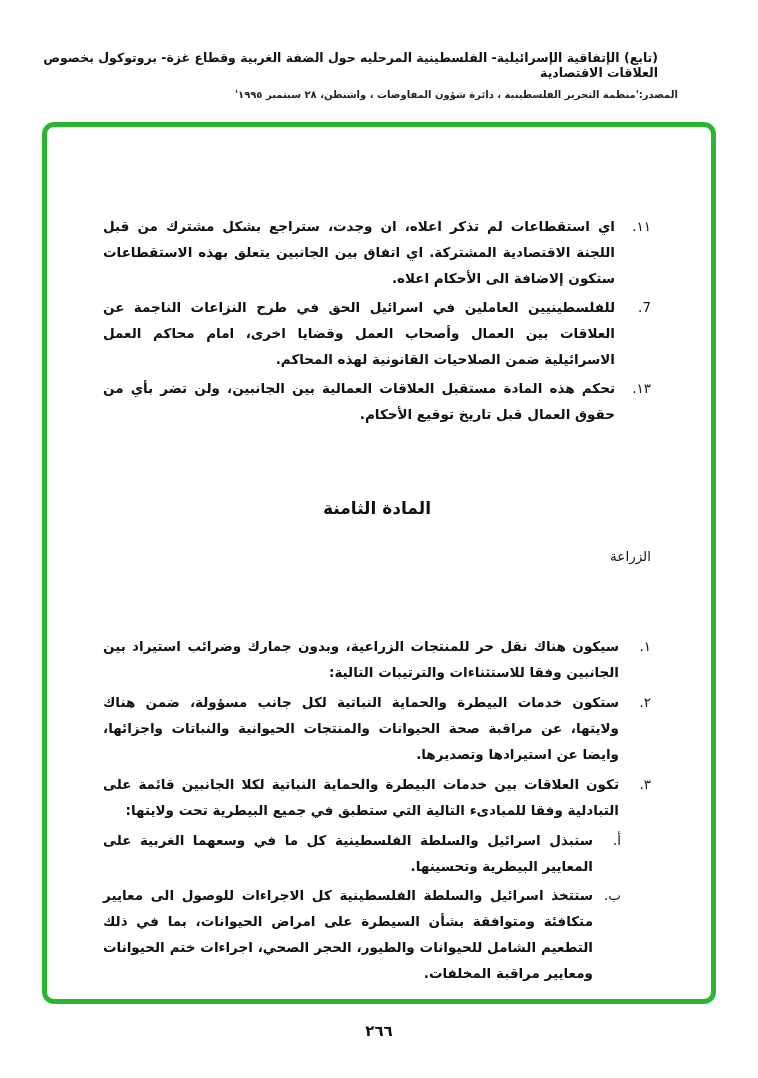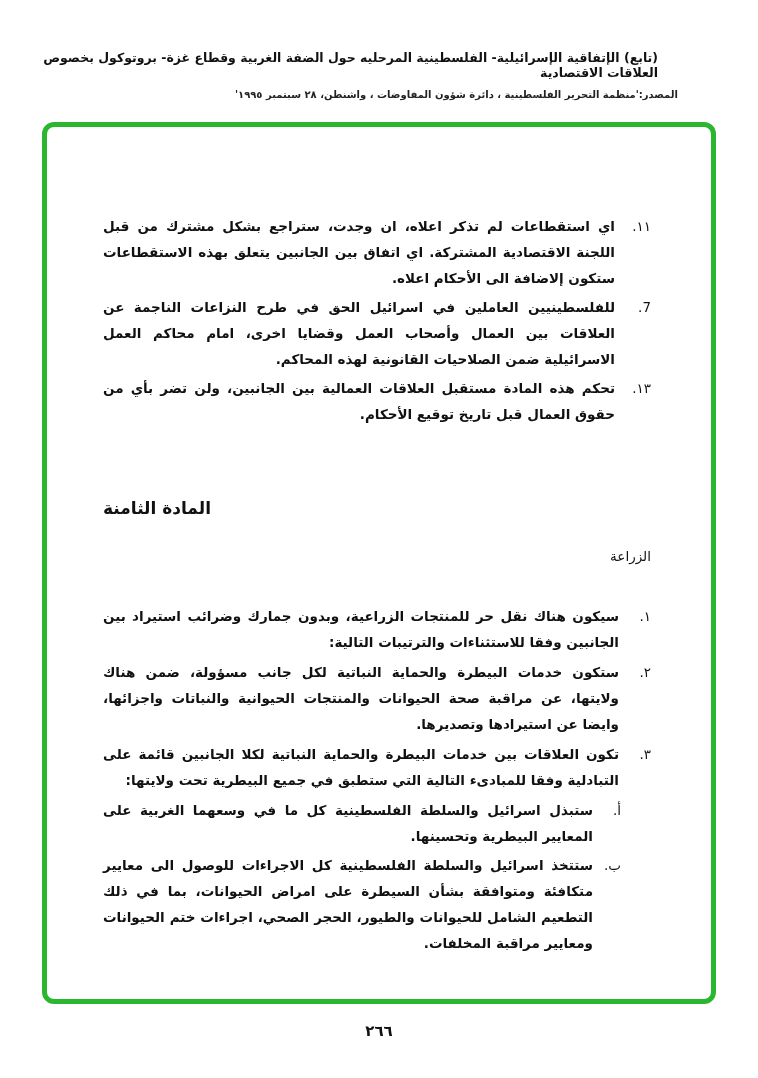--- a/index.html
+++ b/index.html
@@ -62,25 +62,25 @@
   }
   .article { margin-bottom: 4px; }
   .article .num { flex: 0 0 32px; }
   .subclauses { padding-right: 30px; }
   .subclause .num { flex: 0 0 28px; }
   .section-heading {
     font-size: 17px;
     font-weight: bold;
     margin-top: 68px;
     margin-bottom: 22px;
-    text-align: left;
+    text-align: center;
   }
   .section-subheading {
     font-size: 13.5px;
-    margin-bottom: 34px;
+    margin-bottom: 64px;
     text-align: right;
   }
   .page-footer {
     position: absolute;
     top: 1022px;
     left: 0;
     width: 758px;
     text-align: center;
     font-size: 15px;
     font-weight: bold;

